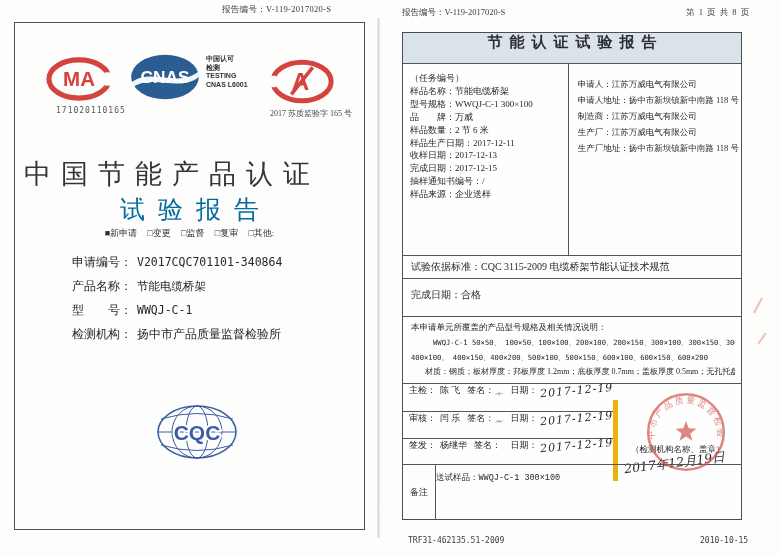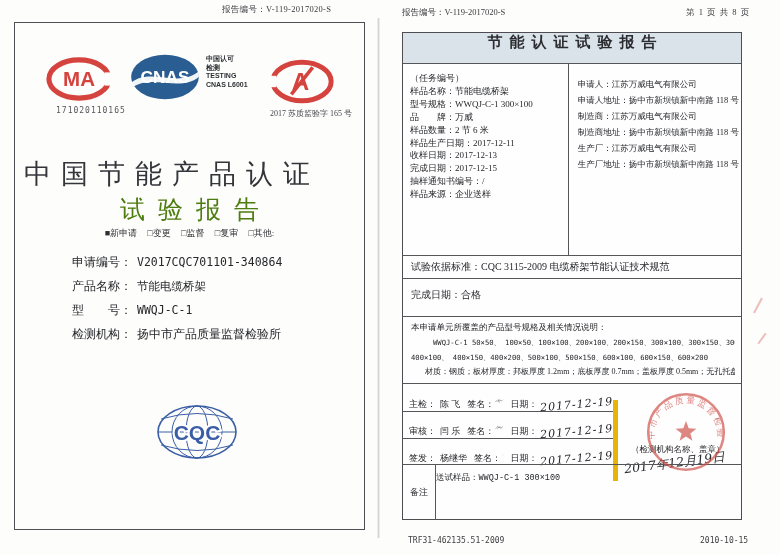--- a/index.html
+++ b/index.html
@@ -19,21 +19,21 @@
   .lp-border { left:14px; top:22px; width:351px; height:508px; border:1.4px solid #4e4e52; }
 
   .lp-cnas-block { left:206px; top:55px; width:70px; font-family:"Liberation Sans", sans-serif;
                    font-size:7px; font-weight:bold; line-height:8.6px; color:#2e3033; }
   .lp-cma-sub { left:56px; top:106px; font-size:8px; color:#55565c; letter-spacing:1px; font-family:"DejaVu Sans Mono", monospace; }
   .lp-cal-sub { left:270px; top:108px; font-size:8px; color:#45464b; }
 
   .lp-title1 { left:14px; top:156px; width:295px; text-align:center; font-size:27px;
                letter-spacing:10px; text-indent:10px; color:#34353a; }
   .lp-title2 { left:14px; top:193px; width:351px; text-align:center; font-size:25px;
-               letter-spacing:13px; text-indent:13px; color:#4d7c0f; }
+               letter-spacing:13px; text-indent:13px; color:#0369a1; }
   .lp-checks { left:14px; top:227px; width:351px; text-align:center; font-size:9px; color:#2e2f33; }
   .lp-checks span { margin:0 4px; }
 
   .lp-fields { left:72px; top:254px; }
   .lp-field { height:24px; font-size:12px; white-space:nowrap; }
   .lp-field .val { font-family:"DejaVu Sans Mono", monospace; font-size:11.5px; margin-left:5px; }
 
   
   .rp-reportno { left:402px; top:7px; font-size:8.5px; color:#3a3a3e; }
   .rp-pageinfo { left:686px; top:7px; font-size:8.5px; color:#3a3a3e; letter-spacing:1px; }
@@ -55,21 +55,21 @@
   .rp-conclrow { height:38px; padding:9px 0 0 8px; font-size:10px; }
 
   .rp-covrow { height:67px; padding:5px 6px 0 8px; font-size:8.5px; }
   .rp-cov-models { font-family:"DejaVu Sans Mono", monospace; font-size:7.2px; line-height:10.5px;
                    margin-top:4px; white-space:nowrap; overflow:hidden; }
   .rp-cov-models.l1 { padding-left:22px; }
   .rp-cov-material { font-size:8px; margin-top:3px; padding-left:14px; white-space:nowrap; overflow:hidden; }
 
   .rp-sigblock { height:81px; }
   .rp-sigrows { position:absolute; left:0; top:0; width:210px; height:81px; }
-  .rp-sigrow { height:27px; border-top:1px solid #55565a; display:flex; align-items:flex-end;
+  .rp-sigrow { height:27px; border-top:1px solid #55565a; display:flex; align-items:flex-start;
                padding-left:6px; font-size:9px; white-space:nowrap; }
   .rp-sigrow.first { border-top:none; }
   .rp-sigrow .name { margin-left:4px; }
   .rp-sigrow .lbl { margin-left:7px; }
   .scribble { display:inline-block; width:34px; height:20px; margin:0 0 0 1px; }
   .hand { font-family:"DejaVu Serif", serif; font-style:italic; font-size:11px; letter-spacing:1px;
           color:#23242a; display:inline-block; transform:rotate(-5deg); margin-left:2px; }
   .rp-stampcell { position:absolute; left:210px; top:16px; width:128px; height:81px; border-left:5px solid #eab308; }
   .rp-stampcell .caption { position:absolute; left:13px; top:44px; font-size:8.5px; white-space:nowrap; }
   .rp-stampcell .hand-date { position:absolute; left:6px; top:55px; font-family:"DejaVu Serif", serif;
@@ -181,21 +181,20 @@
         <div>样品生产日期：2017-12-11</div>
         <div>收样日期：2017-12-13</div>
         <div>完成日期：2017-12-15</div>
         <div>抽样通知书编号：/</div>
         <div>样品来源：企业送样</div>
       </div>
       <div class="rp-infoR">
         <div>申请人：江苏万威电气有限公司</div>
         <div>申请人地址：扬中市新坝镇新中南路 118 号</div>
         <div>制造商：江苏万威电气有限公司</div>
-        <div>制造商地址：扬中市新坝镇新中南路 118 号</div>
         <div>生产厂：江苏万威电气有限公司</div>
         <div>生产厂地址：扬中市新坝镇新中南路 118 号</div>
       </div>
     </div>
 
     <div class="rp-row rp-stdrow">试验依据标准：CQC 3115-2009 电缆桥架节能认证技术规范</div>
 
     <div class="rp-row rp-conclrow">完成日期：合格</div>
 
     <div class="rp-row rp-covrow">

